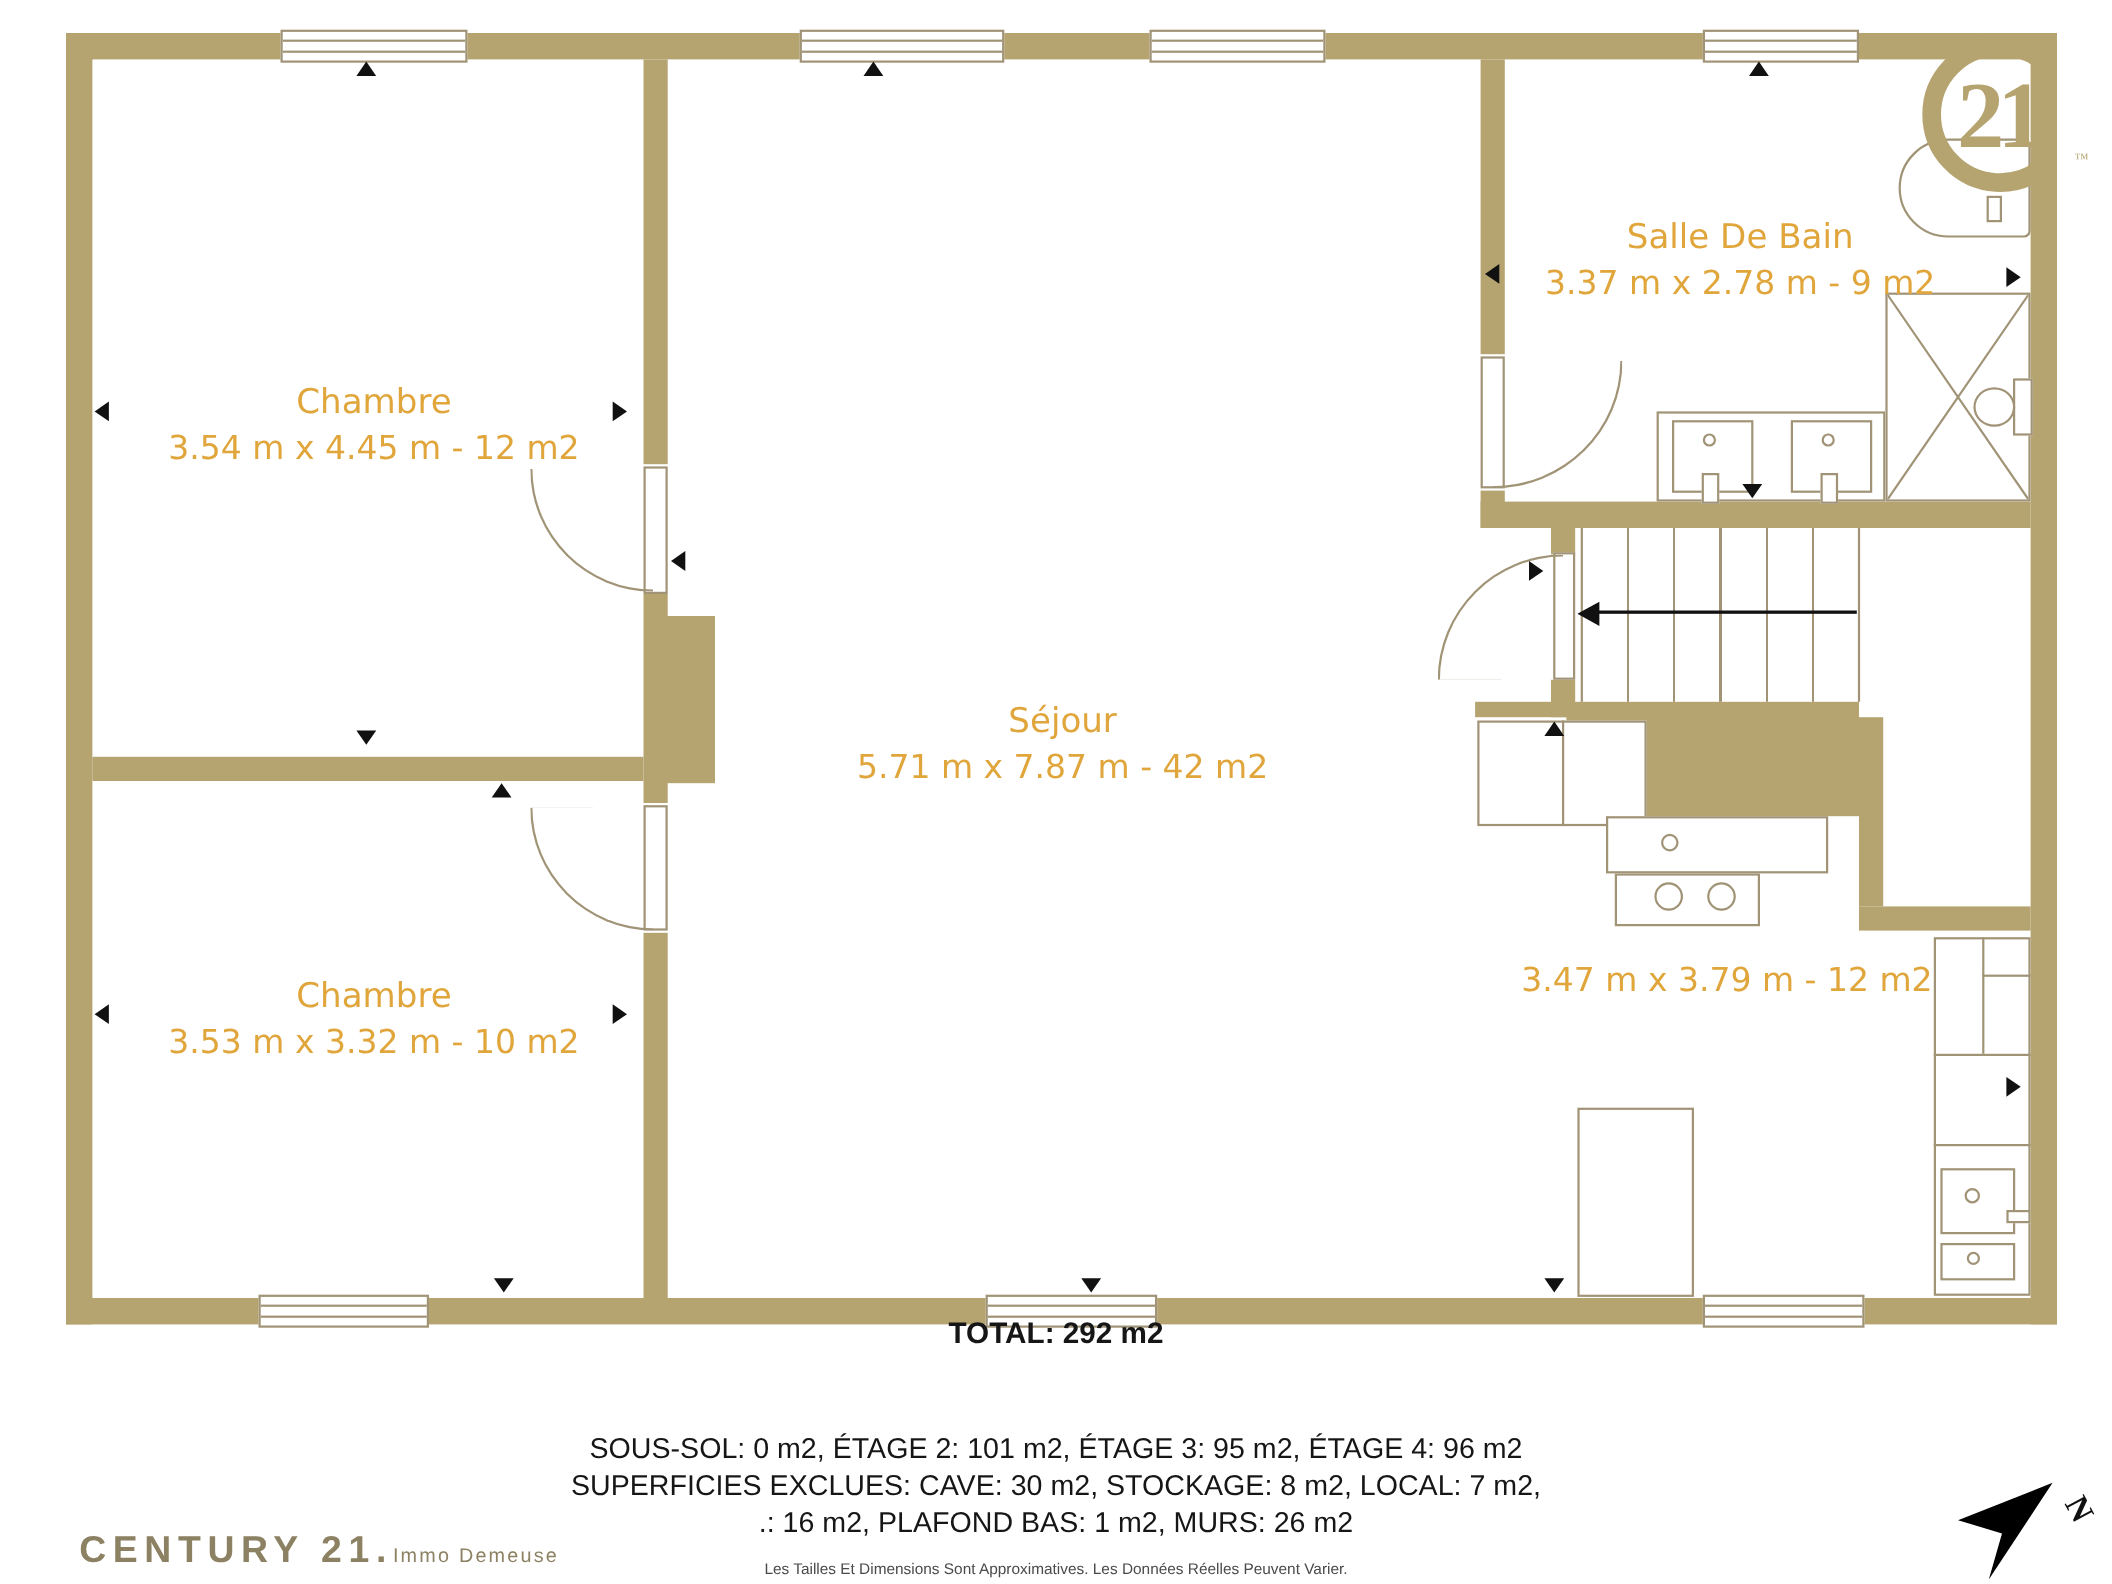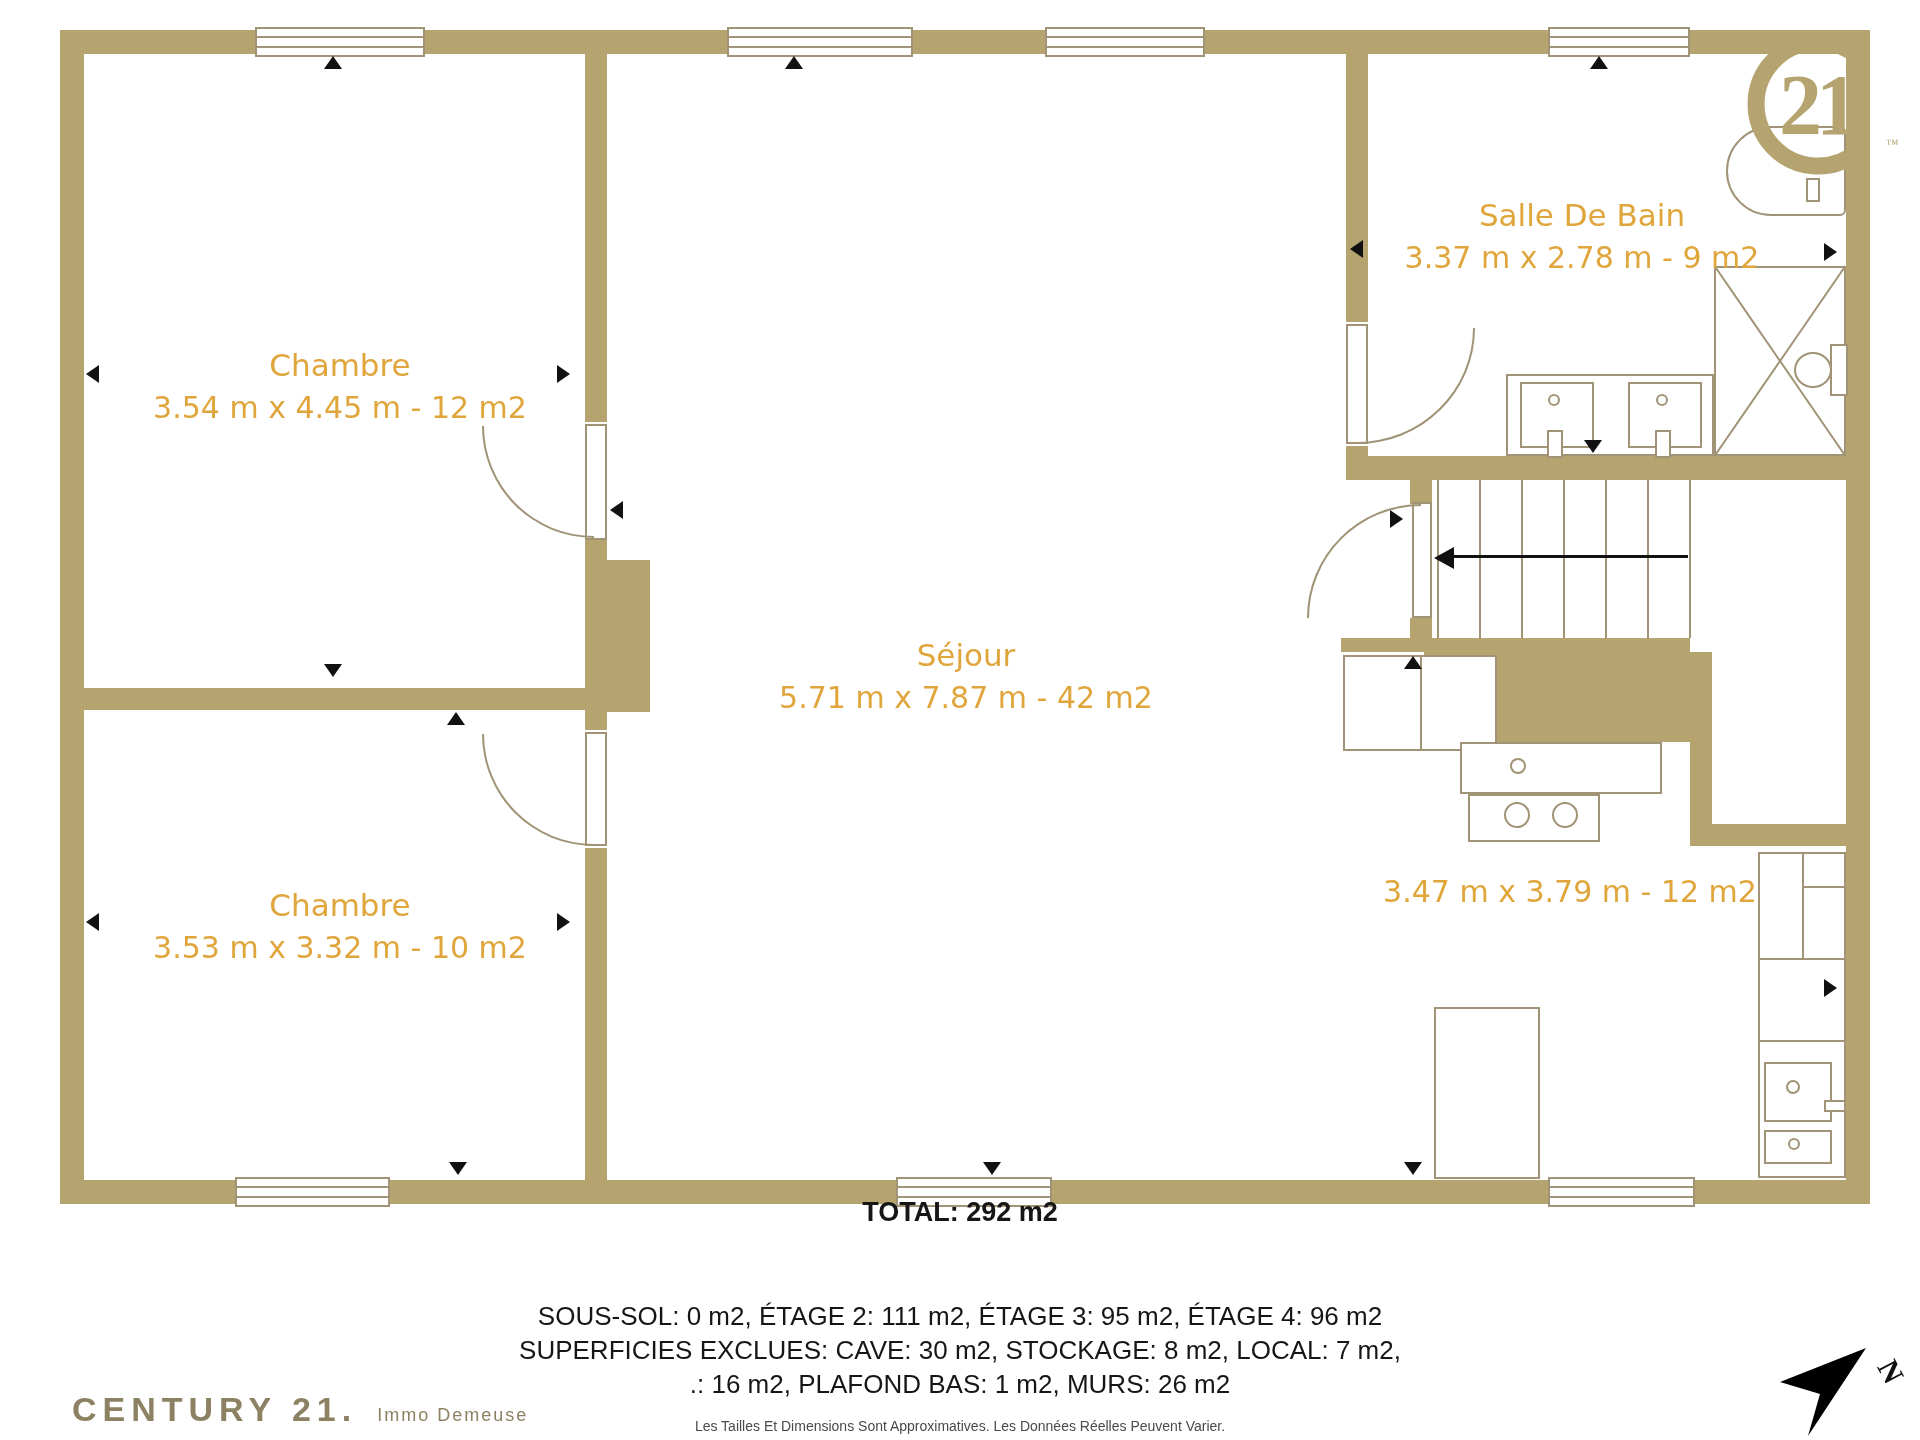--- a/index.html
+++ b/index.html
@@ -26,21 +26,21 @@
   .room-title{font-size:31px;line-height:38px;}
   .room-dims{font-size:30px;line-height:40px;margin-top:4px;}
   .summary{position:absolute;left:0;right:0;text-align:center;color:#161616;
            font-family:"Liberation Sans",sans-serif;font-size:26px;line-height:32px;}
   .summary.total{font-weight:700;font-size:27px;}
   .disclaimer{position:absolute;left:0;right:0;text-align:center;color:#4a4a4a;
               font-family:"Liberation Sans",sans-serif;font-size:14px;}
   .brand{position:absolute;left:72px;top:1390px;color:#8c8263;font-family:"Liberation Sans",sans-serif;
          display:flex;align-items:baseline;}
   .brand .main{font-size:34px;font-weight:700;letter-spacing:6px;}
-  .brand .agency{font-size:18px;letter-spacing:2px;margin-left:20px;font-weight:500;}
+  .brand .agency{font-size:18px;letter-spacing:2px;font-weight:500;}
   svg text{font-family:"Liberation Serif",serif;}
 </style>
 </head>
 <body>
 
 <div id="canvas">
 
   <div class="wall" style="left:60px;top:30px;width:1810px;height:24px;"></div>
   <div class="wall" style="left:60px;top:30px;width:24px;height:1174px;"></div>
   <div class="wall" style="left:60px;top:1180px;width:1810px;height:24px;"></div>
@@ -186,21 +186,21 @@
 
   <div style="position:absolute;left:1740px;top:20px;width:170px;height:170px;">
     <svg width="170" height="170" viewBox="0 0 170 170">
       <path d="M 117.9 36.5 A 62 62 0 1 0 117.9 131.5" fill="none" stroke="#b5a470" stroke-width="17"></path>
       <text x="76" y="114" text-anchor="middle" font-size="86" font-weight="bold" fill="#b5a470" letter-spacing="-6">21</text>
       <text x="146" y="128" font-size="13" fill="#b5a470">™</text>
     </svg>
   </div>
 
   <div class="summary total" style="top:1196px;">TOTAL: 292 m2</div>
-  <div class="summary" style="top:1300px;">SOUS-SOL: 0 m2, ÉTAGE 2: 111 m2, ÉTAGE 3: 95 m2, ÉTAGE 4: 96 m2</div>
+  <div class="summary" style="top:1300px;">SOUS-SOL: 0 m2, ÉTAGE 2: 101 m2, ÉTAGE 3: 95 m2, ÉTAGE 4: 96 m2</div>
   <div class="summary" style="top:1334px;">SUPERFICIES EXCLUES: CAVE: 30 m2, STOCKAGE: 8 m2, LOCAL: 7 m2,</div>
   <div class="summary" style="top:1368px;">.: 16 m2, PLAFOND BAS: 1 m2, MURS: 26 m2</div>
   <div class="disclaimer" style="top:1418px;">Les Tailles Et Dimensions Sont Approximatives. Les Données Réelles Peuvent Varier.</div>
 
   <div class="brand">
     <span class="main">CENTURY 21.</span>
     <span class="agency">Immo Demeuse</span>
   </div>
 
   <div style="position:absolute;left:1778px;top:1338px;width:140px;height:100px;">

